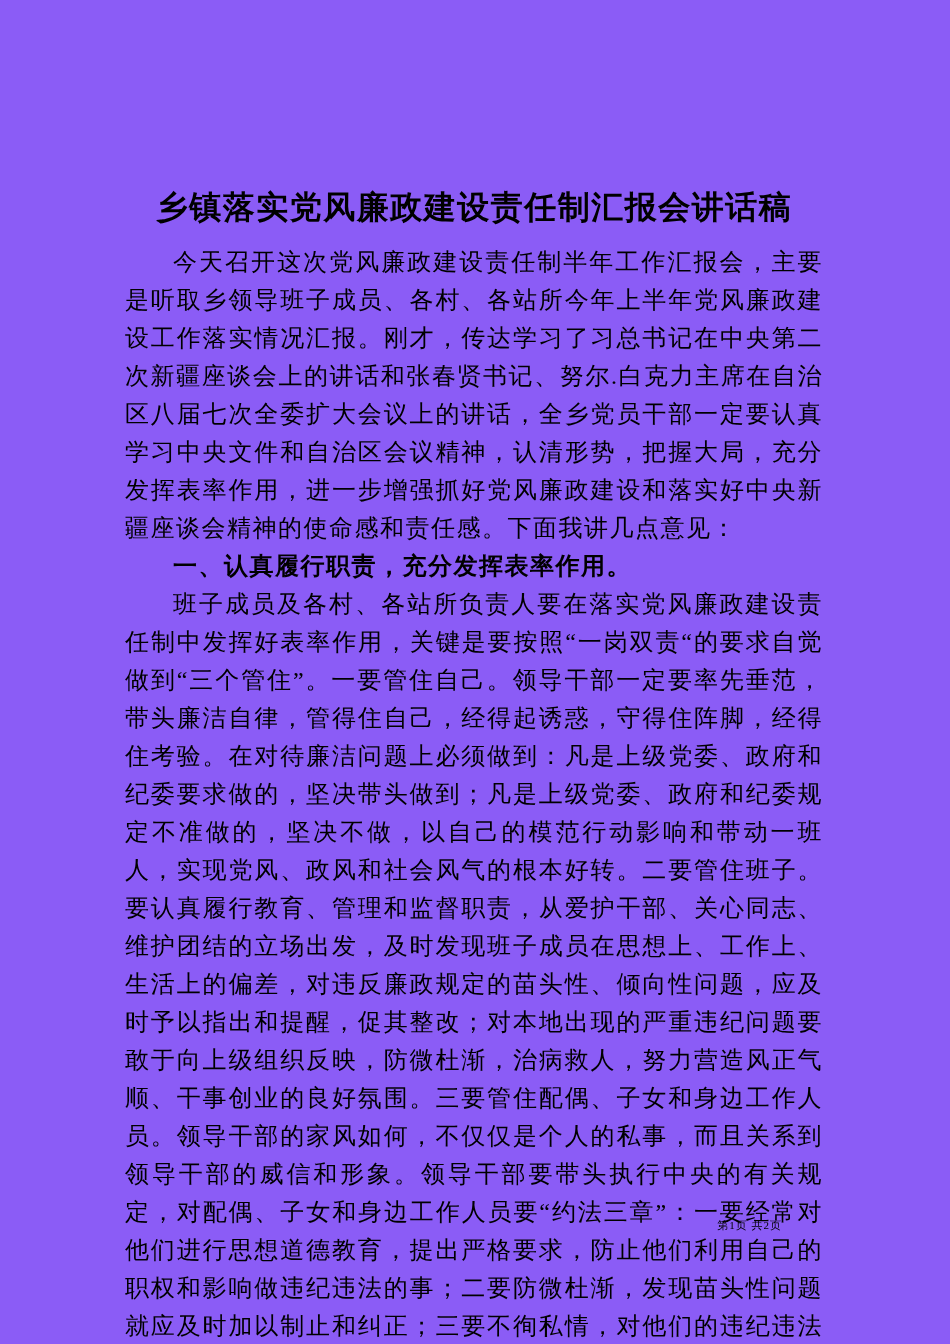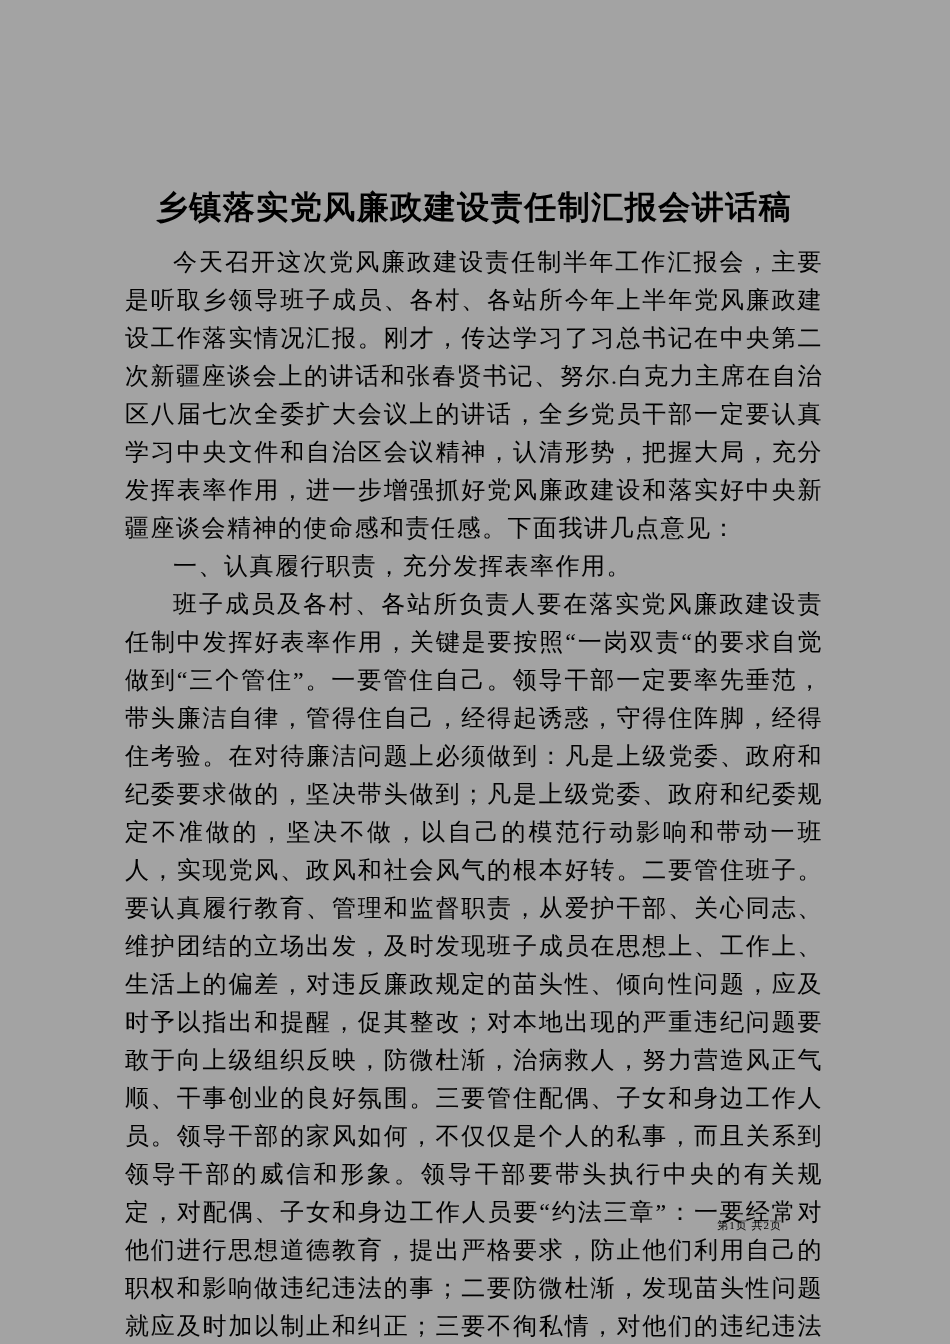--- a/index.html
+++ b/index.html
@@ -6,21 +6,21 @@
 
   html, body {
     background: #ffffff;
   }
 
   .page {
     position: relative;
     width: 950px;
     height: 1344px;
     margin: 0 auto;
-    background: #a3a3a3;
+    background: #8b5cf6;
     color: #000000;
     font-family: "Liberation Serif", "DejaVu Serif", serif;
     overflow: hidden;
   }
 
   .content {
     position: absolute;
     top: 185px;
     left: 125px;
     width: 698px;
@@ -39,21 +39,21 @@
   .doc-body p {
     font-size: 24px;
     letter-spacing: 1.5px;
     line-height: 38px;
     text-align: justify;
     text-indent: 2em;
     word-break: break-all;
   }
 
   .doc-body p.bold {
-    font-weight: normal;
+    font-weight: bold;
   }
 
   .footer {
     position: absolute;
     right: 168px;
     top: 1218px;
     font-size: 11px;
     letter-spacing: 1px;
     color: #000000;
   }

